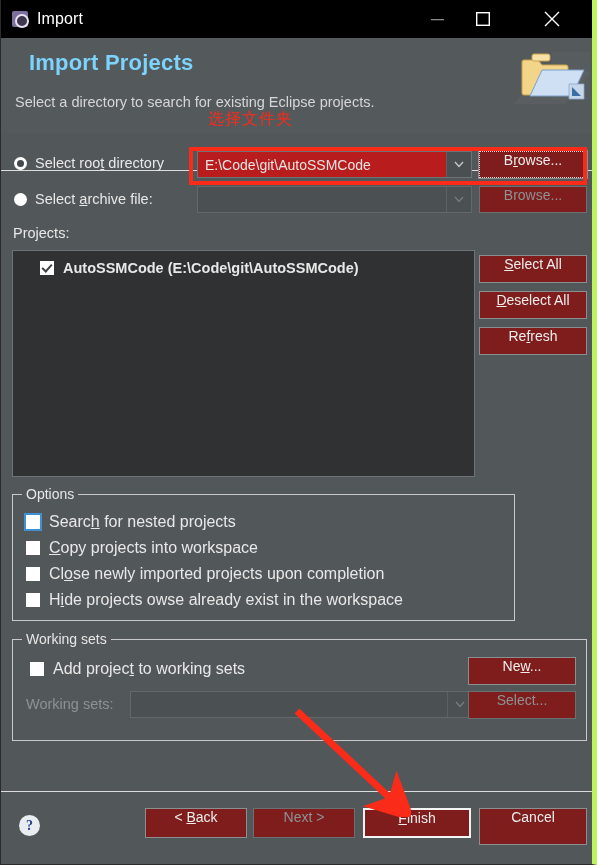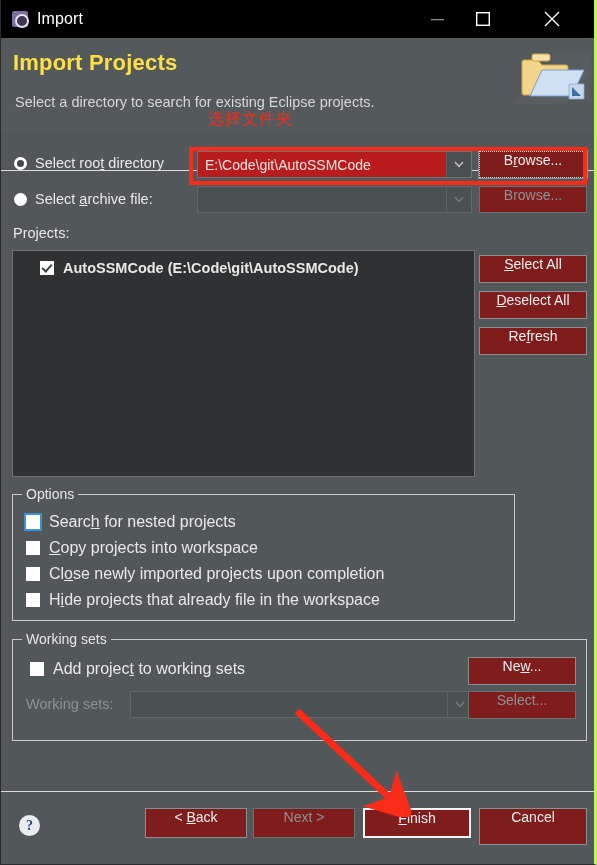--- a/index.html
+++ b/index.html
@@ -10,21 +10,21 @@
   body {
     font-family: "Liberation Sans", sans-serif;
   }
   #window {
     position: relative;
     width: 597px;
     height: 865px;
     background: #525759;
     overflow: hidden;
     border-left: 1px solid #2b2b2b;
-    border-right: 3px solid #bef264;
+    border-right: 5px solid #bef264;
     border-bottom: 1px solid #2b2b2b;
   }
 
   
   #titlebar {
     position: absolute; left: 0; top: 0;
     width: 597px; height: 38px;
     background: #000000;
     display: flex; align-items: center;
   }
@@ -59,23 +59,23 @@
   #btn-close { right: 23px; }
   .wbtn svg { display: block; }
 
   
   #header {
     position: absolute; left: 0; top: 38px;
     width: 597px; height: 95px;
     background: #54595b;
   }
   #header-title {
-    position: absolute; left: 12px; top: 12px;
+    position: absolute; left: 28px; top: 12px;
     font-size: 22px; font-weight: bold;
-    color: #fde047;
+    color: #7dd3fc;
     letter-spacing: .2px;
   }
   #header-desc {
     position: absolute; left: 14px; top: 56px;
     font-size: 14.5px;
     color: #d6d6d6;
   }
   #header-annotation {
     position: absolute; left: 207px; top: 109px;
     font-size: 16px;
@@ -358,21 +358,21 @@
         <span class="check-label"><span></span><span class="u">C</span><span>opy projects into workspace</span></span>
       </div>
 
       <div class="check-row" style="left:13px; top:70px;">
         <span class="cbox"></span>
         <span class="check-label"><span>Cl</span><span class="u">o</span><span>se newly imported projects upon completion</span></span>
       </div>
 
       <div class="check-row" style="left:13px; top:96px;">
         <span class="cbox"></span>
-        <span class="check-label"><span>H</span><span class="u">i</span><span>de projects that already file in the workspace</span></span>
+        <span class="check-label"><span>H</span><span class="u">i</span><span>de projects owse already exist in the workspace</span></span>
       </div>
     </div>
 
     <div class="group" style="left:11px; top:505px; width:575px; height:102px;">
       <span class="group-title">Working sets</span>
 
       <div class="check-row" style="left:17px; top:20px;">
         <span class="cbox"></span>
         <span class="check-label"><span>Add projec</span><span class="u">t</span><span> to working sets</span></span>
       </div>

